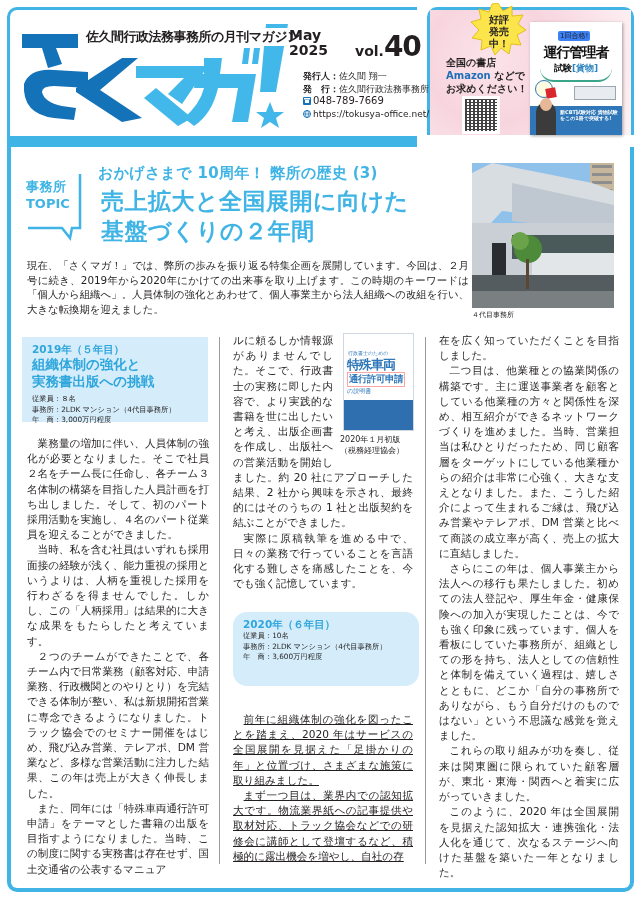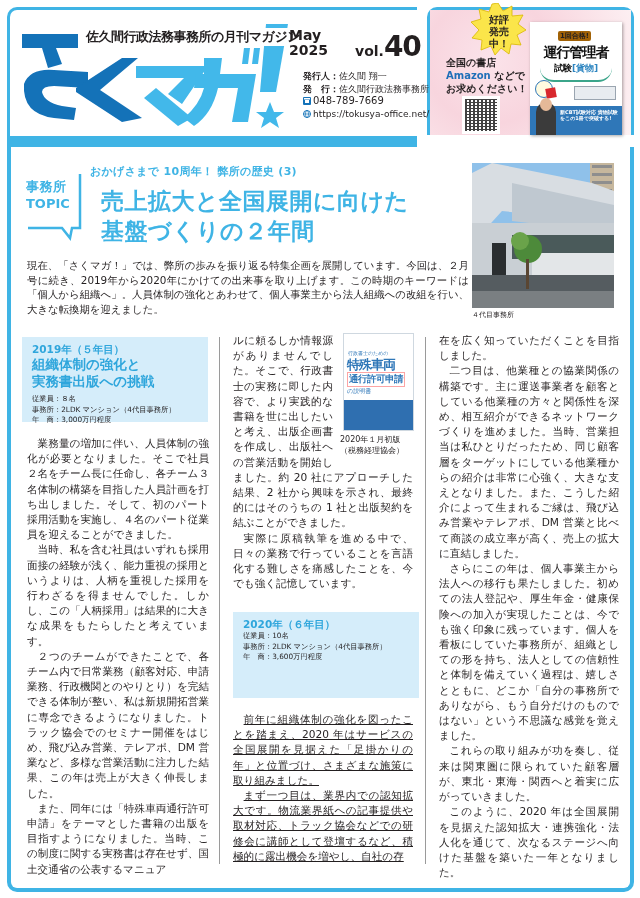--- a/index.html
+++ b/index.html
@@ -32,21 +32,21 @@
   .starburst-text { position: absolute; left: 480px; top: 14px; width: 38px; font-size: 10px; font-weight: bold; line-height: 12px; text-align: center; color: #231f20; }
   .promo-text { position: absolute; left: 446px; top: 56px; font-size: 10px; line-height: 13px; font-weight: bold; color: #231f20; }
   .promo-text .amazon { color: #1f6fb8; }
   .qr { position: absolute; left: 462px; top: 96px; width: 38px; height: 38px; background: #fff; padding: 3px; }
   .qr-inner { width: 100%; height: 100%;
     background-image:
       linear-gradient(90deg, #222 50%, transparent 50%),
       linear-gradient(#222 50%, transparent 50%);
     background-size: 4px 4px, 3px 3px; opacity: 0.85; }
   .book { position: absolute; left: 530px; top: 22px; width: 92px; height: 113px; background: #fff; box-shadow: 1px 1px 3px rgba(0,0,0,0.35); overflow: hidden; }
-  .book .b-badge { position: absolute; left: 28px; top: 9px; font-size: 7px; font-weight: bold; color: #231f20; background: #a16207; padding: 0 2px; border-radius: 2px; }
+  .book .b-badge { position: absolute; left: 28px; top: 9px; font-size: 7px; font-weight: normal; color: #231f20; background: #3b82f6; padding: 0 2px; border-radius: 2px; }
   .book .b-title { position: absolute; left: 4px; top: 22px; width: 84px; text-align: center; font-size: 14px; font-weight: bold; color: #111; letter-spacing: -1px; }
   .book .b-sub { position: absolute; left: 4px; top: 40px; width: 84px; text-align: center; font-size: 9px; font-weight: bold; color: #111; }
   .book .b-sub span { color: #2e86c1; }
   .book .b-arc { position: absolute; left: 10px; top: 46px; width: 72px; height: 14px; border-bottom: 2px solid #3ba58a; border-radius: 0 0 40px 40px; }
   .book .b-blue { position: absolute; left: 0; top: 84px; width: 92px; height: 29px; background: #2f77b8; }
   .book .b-bluetext { position: absolute; left: 30px; top: 87px; font-size: 5px; color: #fff; font-weight: bold; line-height: 6px; }
   .book .b-person { position: absolute; left: 6px; top: 80px; width: 20px; height: 33px; background: #3b3b3b; border-radius: 10px 10px 0 0; }
   .book .b-face { position: absolute; left: 10px; top: 76px; width: 12px; height: 13px; background: #e5b998; border-radius: 50%; }
   .book .b-red { position: absolute; left: 16px; top: 66px; width: 10px; height: 10px; background: #d8282e; transform: rotate(-10deg); }
   .book .b-truck { position: absolute; left: 44px; top: 64px; width: 42px; height: 14px; background: #e8ecf0; border: 1px solid #9aa5b0; }
@@ -55,42 +55,42 @@
   
   .article-frame { position: absolute; left: 7px; top: 147px; width: 627px; height: 745px;
     border-left: 4px solid #3fb4e5; border-right: 4px solid #3fb4e5; border-bottom: 4px solid #3fb4e5;
     border-radius: 0 0 10px 10px; }
   .article-topbar { position: absolute; left: 7px; top: 136px; width: 410px; height: 11px; background: #3fb4e5; }
 
   .topic-badge { position: absolute; left: 26px; top: 172px; width: 56px; height: 72px; }
   .topic-badge .t1 { position: absolute; left: 0; top: 6px; font-size: 13px; font-weight: bold; color: #3fb4e5; letter-spacing: 0.5px; }
   .topic-badge .t2 { position: absolute; left: 0; top: 24px; font-size: 13px; font-weight: bold; color: #3fb4e5; }
 
-  .headline-sub { position: absolute; left: 90px; top: 164px; font-size: 11px; color: #3fb4e5; font-weight: bold; letter-spacing: 0.3px; }
+  .headline-sub { position: absolute; left: 98px; top: 164px; font-size: 15px; color: #3fb4e5; font-weight: bold; letter-spacing: 0.3px; }
   .headline-main { position: absolute; left: 101px; top: 186px; font-size: 23px; font-weight: bold; color: #3fb4e5; line-height: 30px; letter-spacing: 0.5px; }
 
   .photo { position: absolute; left: 472px; top: 163px; width: 142px; height: 145px; overflow: hidden; background: #9ec5e8; }
   .photo-caption { position: absolute; left: 472px; top: 310px; font-size: 7px; color: #231f20; }
 
   .intro { position: absolute; left: 27px; top: 258px; width: 442px; font-size: 10.4px; line-height: 14.6px; color: #231f20; text-align: justify; }
 
   
   .col { position: absolute; font-size: 10.6px; line-height: 15.2px; color: #231f20; text-align: justify; }
   .col p { text-indent: 1em; }
   .col p.noindent { text-indent: 0; }
   .col1 { left: 27px; top: 436px; width: 182px; }
   .col3 { left: 439px; top: 333px; width: 180px; }
   .divider { position: absolute; width: 1px; background: #9a9a9a; }
 
   .infobox { position: absolute; background: #d5edfa; padding: 6px 10px 6px 10px; }
   .infobox .yr { font-size: 10.5px; font-weight: bold; color: #2fa6dc; line-height: 13px; }
   .infobox .ttl { font-size: 13.5px; font-weight: bold; color: #2fa6dc; line-height: 17px; margin-bottom: 4px; }
   .infobox .facts { font-size: 7.3px; line-height: 10.5px; color: #231f20; }
   .box1 { left: 22px; top: 337px; width: 186px; height: 85px; }
-  .box2 { left: 233px; top: 612px; width: 186px; height: 86px; }
+  .box2 { left: 233px; top: 612px; width: 186px; height: 74px; border-radius: 14px; }
 
   .book2 { position: absolute; left: 343px; top: 333px; width: 71px; height: 98px; background: #fff; border: 1px solid #cfd8e0; overflow: hidden; }
   .book2 .bt { position: absolute; left: 0; top: 0; width: 71px; height: 16px; background: #fff; }
   .book2 .bline1 { position: absolute; left: 4px; top: 16px; font-size: 5px; color: #2f77b8; }
   .book2 .bline2 { position: absolute; left: 3px; top: 22px; font-size: 13px; font-weight: bold; color: #2f77b8; letter-spacing: -1px; }
   .book2 .bline3 { position: absolute; left: 3px; top: 38px; font-size: 9.5px; font-weight: bold; color: #2f77b8; letter-spacing: -0.5px; border: 1px solid #fca5a5; padding: 0 1px; }
   .book2 .bline4 { position: absolute; left: 3px; top: 53px; font-size: 6px; color: #2f77b8; }
   .book2 .bblue { position: absolute; left: 0; top: 66px; width: 71px; height: 32px; background: #2f6fb0; }
   .book2-caption { position: absolute; left: 340px; top: 434px; font-size: 8px; line-height: 11px; color: #231f20; }
 </style>

